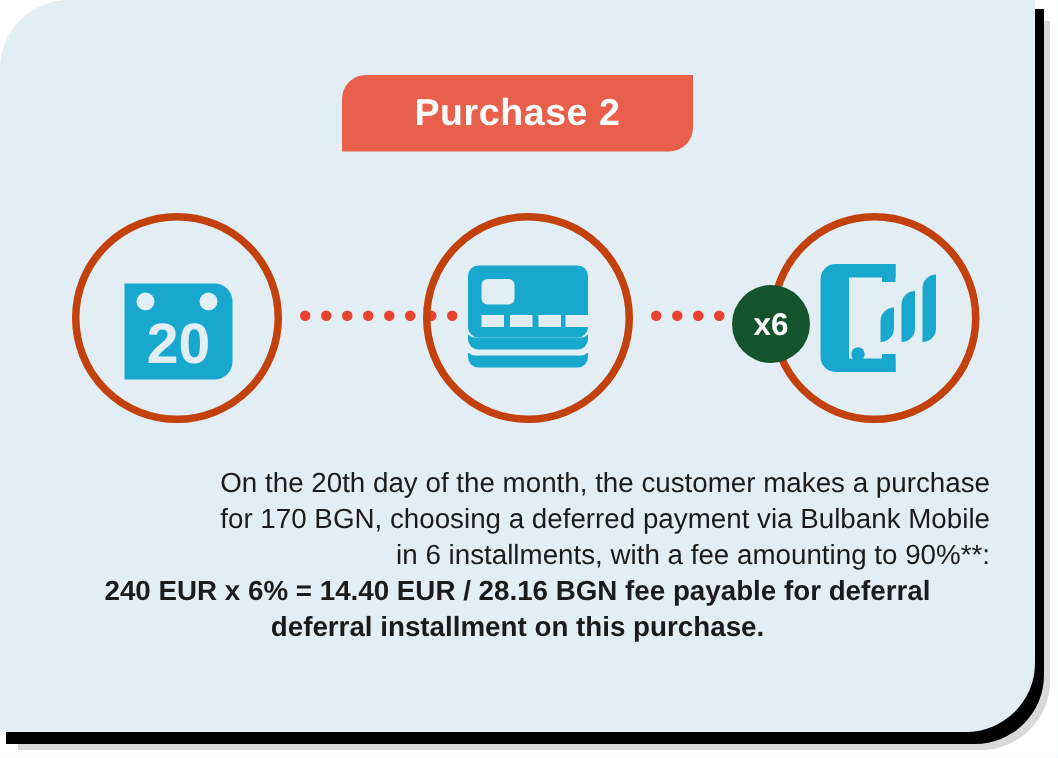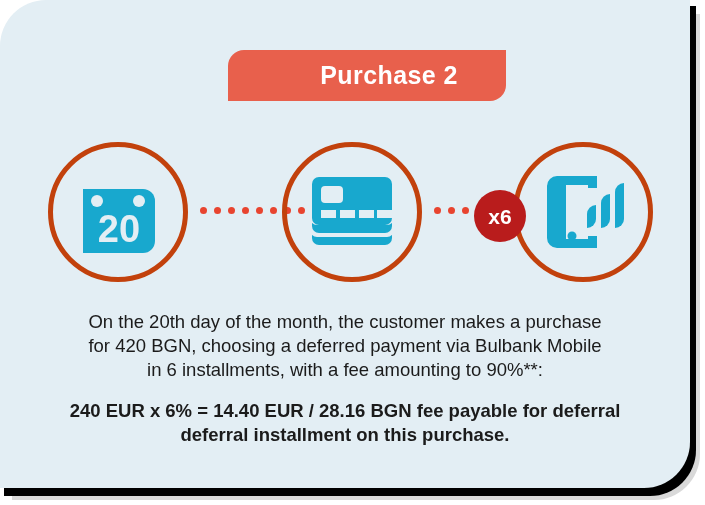--- a/index.html
+++ b/index.html
@@ -54,21 +54,20 @@
     position: absolute;
     left: 228px;
     top: 50px;
     width: 234px;
     height: 51px;
     background: #e8604c;
     border-radius: 16px 0 16px 0;
     display: flex;
     align-items: center;
     justify-content: center;
-    padding-left: 44px;
   }
   .badge-label {
     color: #ffffff;
     font-size: 25px;
     font-weight: bold;
     letter-spacing: 0.4px;
     line-height: 1;
   }
 
   
@@ -107,26 +106,26 @@
   .dot {
     width: 7px;
     height: 7px;
     border-radius: 50%;
     background: #e8442f;
   }
 
   
   .x6 {
     position: absolute;
-    left: 474px;
+    left: 488px;
     top: 190px;
     width: 52px;
     height: 52px;
     border-radius: 50%;
-    background: #b91c1c;
+    background: #14532d;
     display: flex;
     align-items: center;
     justify-content: center;
     z-index: 4;
   }
   .x6-label {
     color: #ffffff;
     font-size: 21px;
     font-weight: bold;
     line-height: 1;
@@ -138,26 +137,27 @@
     left: 30px;
     top: 310px;
     width: 630px;
     text-align: center;
     color: #1b1b1b;
   }
   .para-regular {
     font-size: 18.5px;
     line-height: 24px;
     font-weight: normal;
+    text-align: right;
   }
   .para-bold {
     font-size: 18.5px;
     line-height: 24px;
     font-weight: bold;
-    margin-top: 17px;
+    margin-top: 0;
   }
   .line { display: block; white-space: nowrap; }
 </style>
 </head>
 <body>
 
 <div id="stage">
 
   <div class="card-shadow"></div>
   <div class="card-outline"></div>
@@ -227,21 +227,21 @@
 
     </div>
 
     <div class="x6">
       <span class="x6-label">x6</span>
     </div>
 
     <div class="body-text">
       <div class="para-regular">
         <span class="line">On the 20th day of the month, the customer makes a purchase</span>
-        <span class="line">for 420 BGN, choosing a deferred payment via Bulbank Mobile</span>
+        <span class="line">for 170 BGN, choosing a deferred payment via Bulbank Mobile</span>
         <span class="line">in 6 installments, with a fee amounting to 90%**:</span>
       </div>
       <div class="para-bold">
         <span class="line">240 EUR x 6% = 14.40 EUR / 28.16 BGN fee payable for deferral</span>
         <span class="line">deferral installment on this purchase.</span>
       </div>
     </div>
 
   </div>
 </div>

